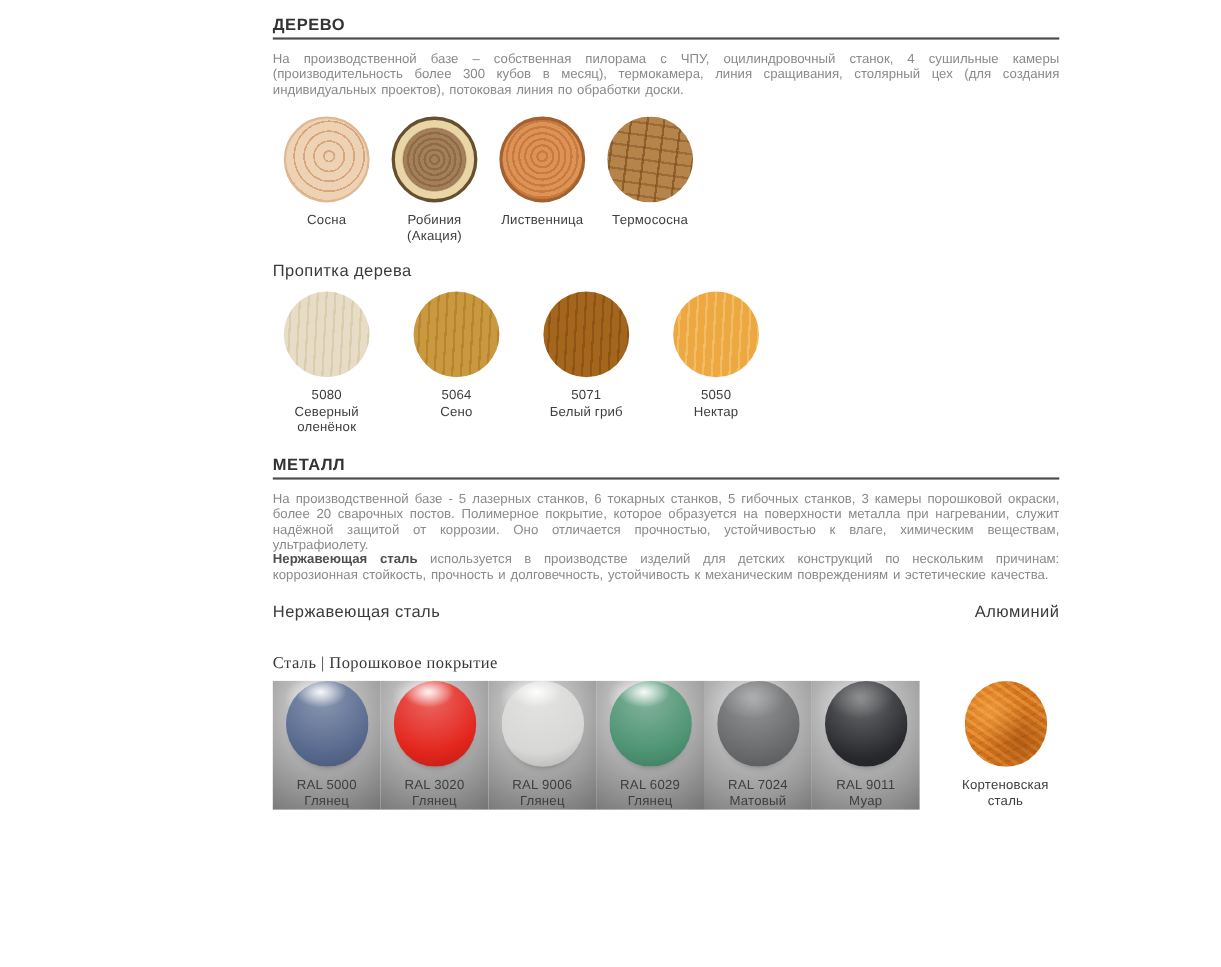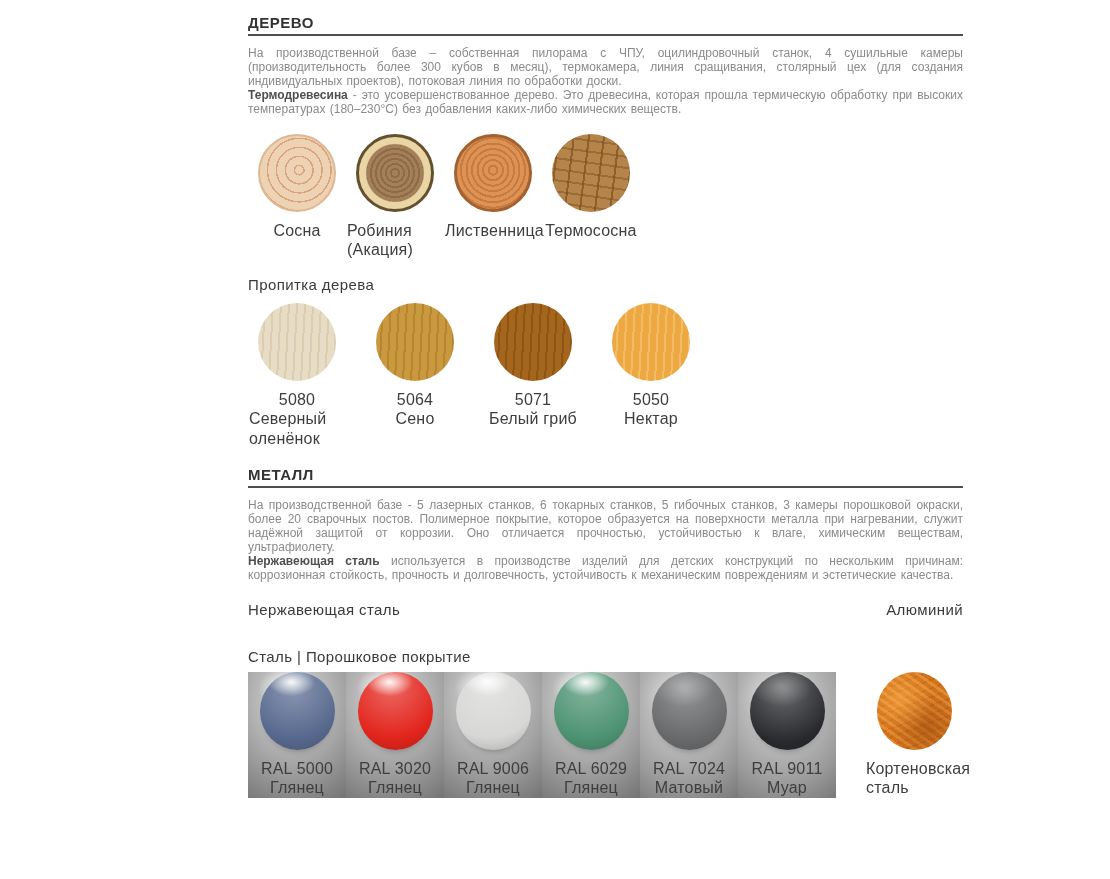--- a/index.html
+++ b/index.html
@@ -28,21 +28,21 @@
   .h2 { font-size:15px; font-weight:400; color:#3a3a3a; letter-spacing:.4px; }
 
   
   .swatch-row { display:flex; align-items:flex-start; }
   .subrow { display:flex; }
   .pull-right { margin-left:auto; }
   .cell { width:98px; display:flex; flex-direction:column; align-items:center; }
   .cell.corten-cell, .cell.corten { margin-left:auto; }
 
   .label {
-    font-size:16px; color:#3e3e3e; line-height:1.22;
+    font-size:12px; color:#3e3e3e; text-align:center; line-height:1.22;
     max-width:96px; letter-spacing:.2px;
   }
   .label.first { margin-top:9px; }
 
   
   .disc { width:78px; height:78px; border-radius:50%; flex:none; }
   .pine-slice {
     background:repeating-radial-gradient(circle at 53% 46%,
       var(--body,#eed2b4) 0 4px, var(--ring,#d8a57f) 4px 5.5px, var(--body,#eed2b4) 5.5px 9px);
     border:2px solid var(--edge,#ddb892);
@@ -111,34 +111,33 @@
     box-shadow:none;
   }
 
   
   .row-wood { margin-top:17px; }
   .h2-imp { margin-top:16px; }
   .row-imp { margin-top:10px;gap:20px; }
   .metal-sect { margin-top:18px; }
   .split-heads { display:flex; justify-content:space-between; align-items:baseline; margin-top:18px; }
   .row-steel { margin-top:6px; }
-  .h2-powder { margin-top:24px; }
+  .h2-powder { margin-top:24px;font-family:Liberation Serif, serif; }
   .row-powder { margin-top:7px; }
 </style>
 </head>
 <body>
 
 <div class="content">
 
   <section>
     <div class="h1">ДЕРЕВО</div>
     <div class="rule"></div>
 
     <p class="body-p">На производственной базе – собственная пилорама с ЧПУ, оцилиндровочный станок, 4 сушильные камеры (производительность более 300 кубов в месяц), термокамера, линия сращивания, столярный цех (для создания индивидуальных проектов), потоковая линия по обработки доски.</p>
-    <p class="body-p"><span class="lead">Термодревесина</span><span> - это усовершенствованное дерево. Это древесина, которая прошла термическую обработку при высоких температурах (180–230°С) без добавления каких-либо химических веществ.</span></p>
 
     <div class="swatch-row row-wood">
 
         <div class="cell">
           <div class="disc pine-slice" style="--body: #eed2b4; --ring: #d8a57f; --edge: #ddb892;"></div>
           <div class="label first">Сосна</div>
         </div>
 
         <div class="cell">
           <div class="disc acacia-slice" style="--body: #a3805a; --ring: #8e6b45; --sap: #ead5a7; --edge: #64502f;"></div>

